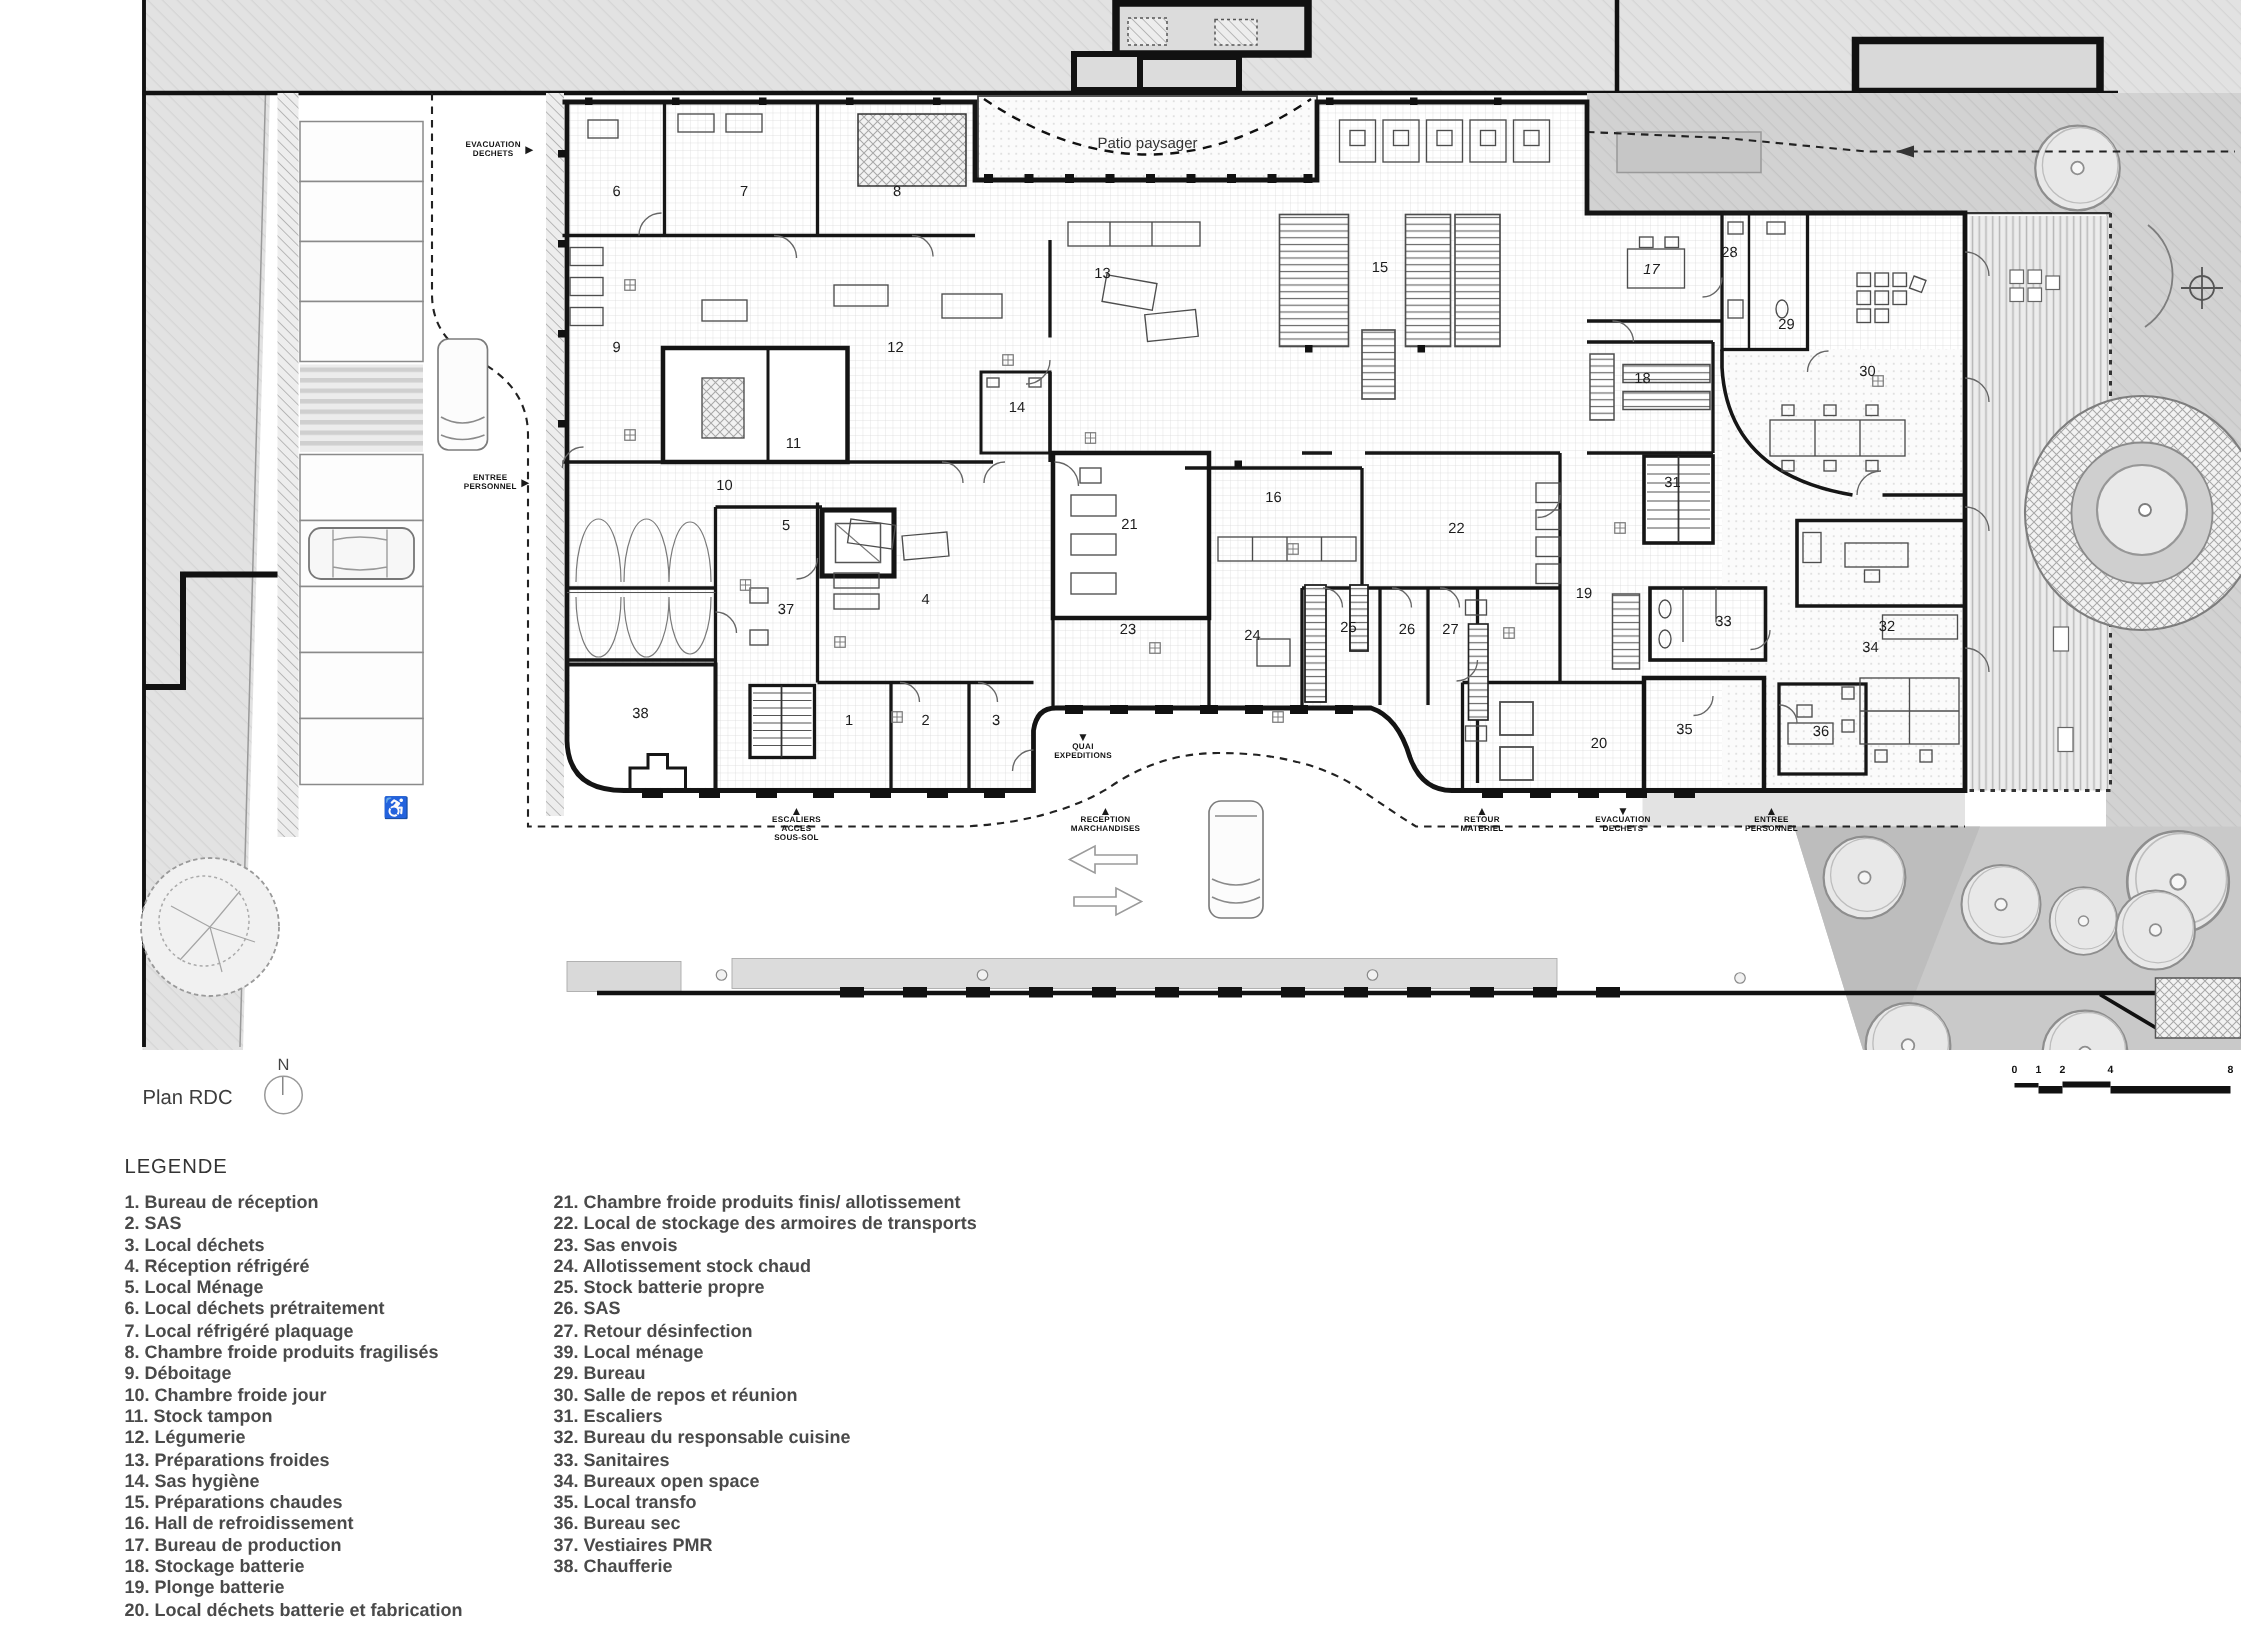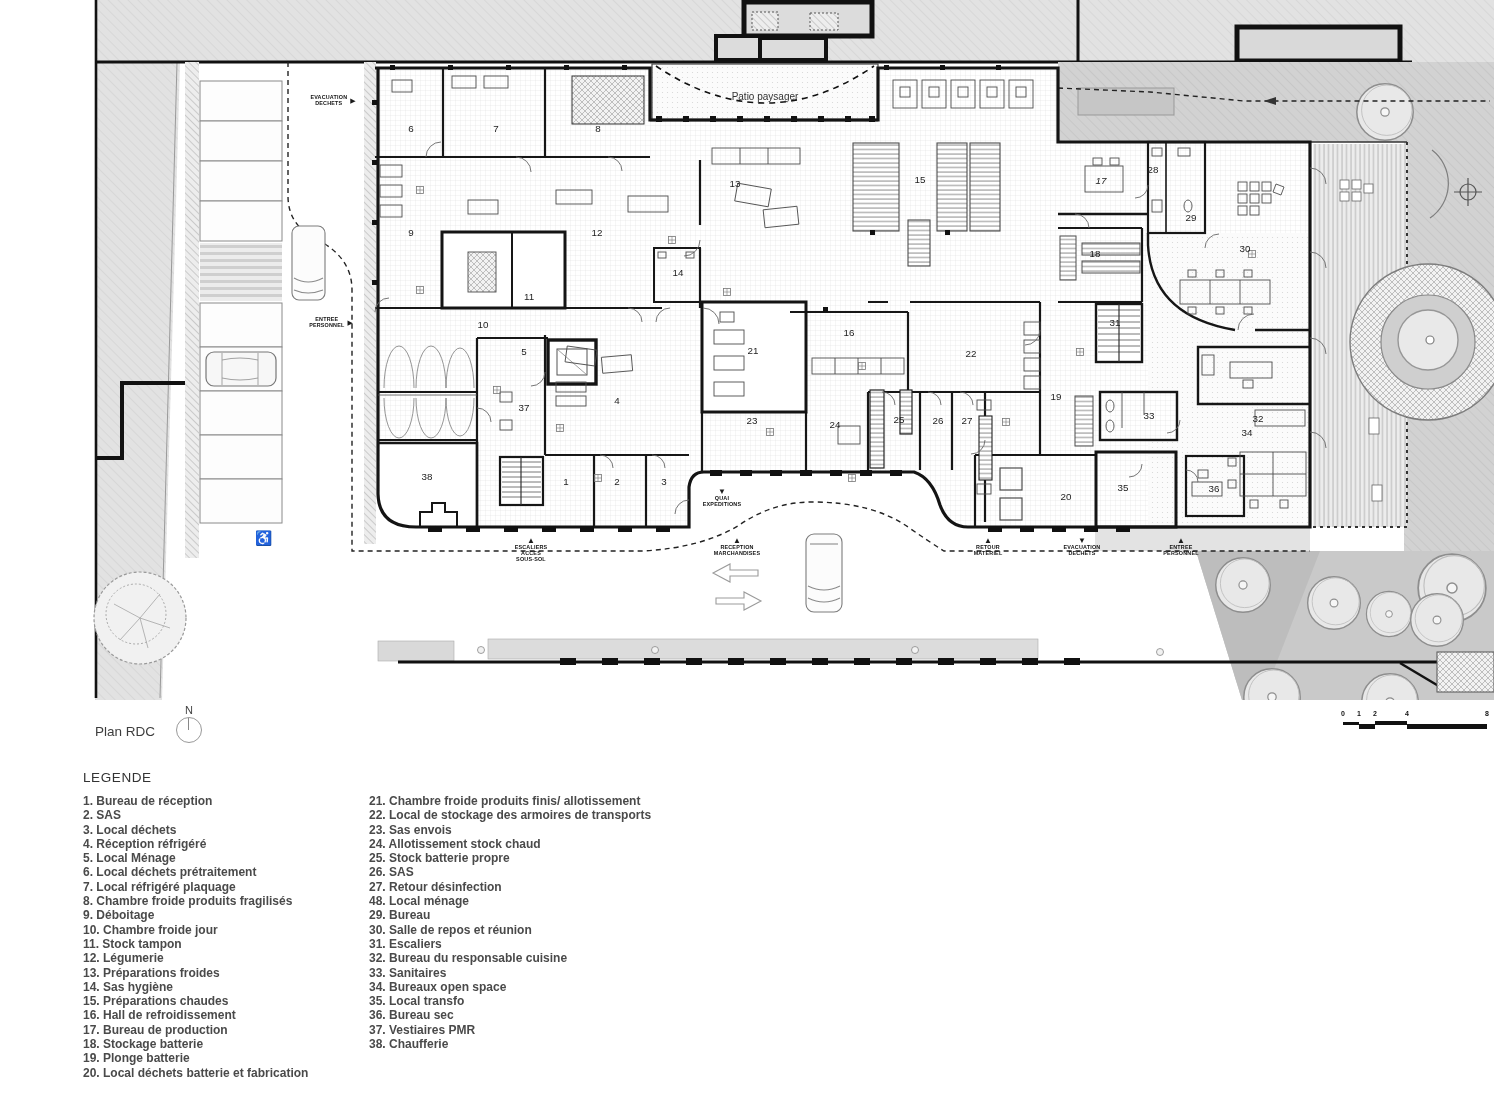--- a/index.html
+++ b/index.html
@@ -701,21 +701,21 @@
           <div class="legend-item">20. Local déchets batterie et fabrication</div>
         </div>
     <div class="legend-col c2">
           <div class="legend-item">21. Chambre froide produits finis/ allotissement</div>
           <div class="legend-item">22. Local de stockage des armoires de transports</div>
           <div class="legend-item">23. Sas envois</div>
           <div class="legend-item">24. Allotissement stock chaud</div>
           <div class="legend-item">25. Stock batterie propre</div>
           <div class="legend-item">26. SAS</div>
           <div class="legend-item">27. Retour désinfection</div>
-          <div class="legend-item">48. Local ménage</div>
+          <div class="legend-item">39. Local ménage</div>
           <div class="legend-item">29. Bureau</div>
           <div class="legend-item">30. Salle de repos et réunion</div>
           <div class="legend-item">31. Escaliers</div>
           <div class="legend-item">32. Bureau du responsable cuisine</div>
           <div class="legend-item">33. Sanitaires</div>
           <div class="legend-item">34. Bureaux open space</div>
           <div class="legend-item">35. Local transfo</div>
           <div class="legend-item">36. Bureau sec</div>
           <div class="legend-item">37. Vestiaires PMR</div>
           <div class="legend-item">38. Chaufferie</div>

